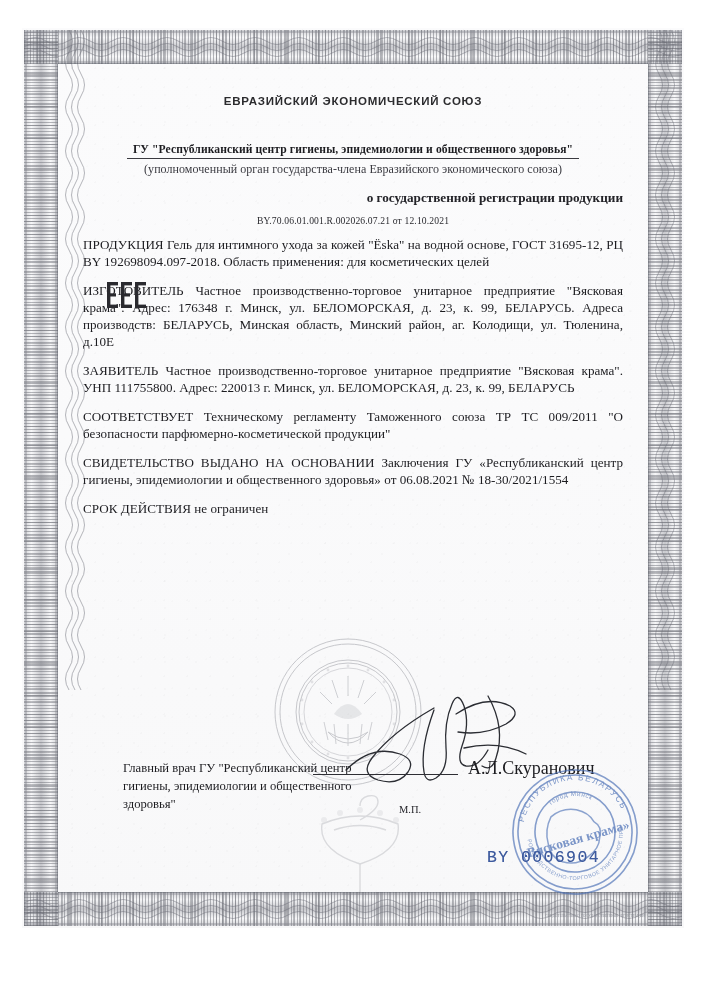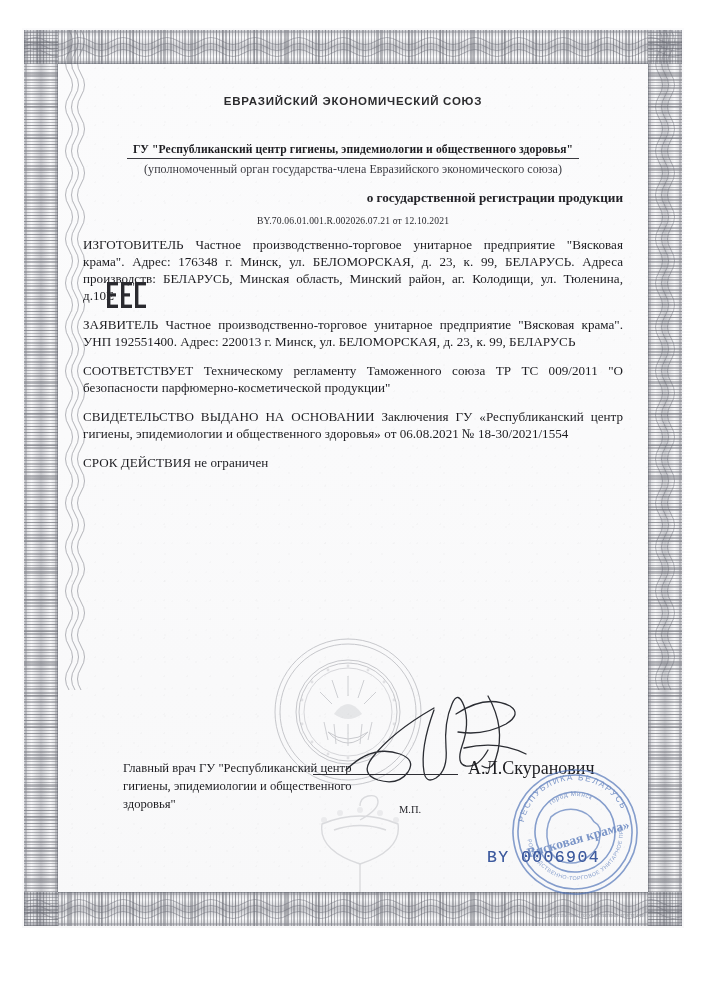--- a/index.html
+++ b/index.html
@@ -381,24 +381,25 @@
         <rect x="15" y="2" width="11" height="3.4"></rect>
         <rect x="15" y="13.3" width="9" height="3.2"></rect>
         <rect x="15" y="24.6" width="11" height="3.4"></rect>
         <rect x="29" y="2" width="3.4" height="26"></rect>
         <rect x="29" y="2" width="11" height="3.4"></rect>
         <rect x="29" y="24.6" width="11" height="3.4"></rect>
       </g>
     </svg>
 
     <div class="body-block">
+      <p class="para">ПРОДУКЦИЯ Гель для интимного ухода за кожей "Ëska" на водной основе, ГОСТ 31695-12, РЦ BY 192698094.097-2018. Область применения: для косметических целей</p>
 
       <p class="para">ИЗГОТОВИТЕЛЬ Частное  производственно-торговое унитарное предприятие "Вясковая крама". Адрес: 176348 г. Минск, ул. БЕЛОМОРСКАЯ, д. 23, к. 99, БЕЛАРУСЬ. Адреса производств: БЕЛАРУСЬ, Минская область, Минский район, аг. Колодищи, ул. Тюленина, д.10Е</p>
 
-      <p class="para">ЗАЯВИТЕЛЬ Частное  производственно-торговое унитарное предприятие "Вясковая крама". УНП 192551400. Адрес: 220013 г. Минск, ул. БЕЛОМОРСКАЯ, д. 23, к. 99, БЕЛАРУСЬ</p>
+      <p class="para">ЗАЯВИТЕЛЬ Частное  производственно-торговое унитарное предприятие "Вясковая крама". УНП 111755800. Адрес: 220013 г. Минск, ул. БЕЛОМОРСКАЯ, д. 23, к. 99, БЕЛАРУСЬ</p>
 
       <p class="para">СООТВЕТСТВУЕТ Техническому регламенту Таможенного союза ТР ТС 009/2011 "О безопасности парфюмерно-косметической продукции"</p>
 
       <p class="para">СВИДЕТЕЛЬСТВО ВЫДАНО НА ОСНОВАНИИ Заключения ГУ «Республиканский центр гигиены, эпидемиологии и общественного здоровья» от 06.08.2021 № 18-30/2021/1554</p>
 
       <p class="para">СРОК ДЕЙСТВИЯ не ограничен</p>
     </div>
   </div>
 
   <svg class="seal-watermark" viewBox="0 0 152 152">

